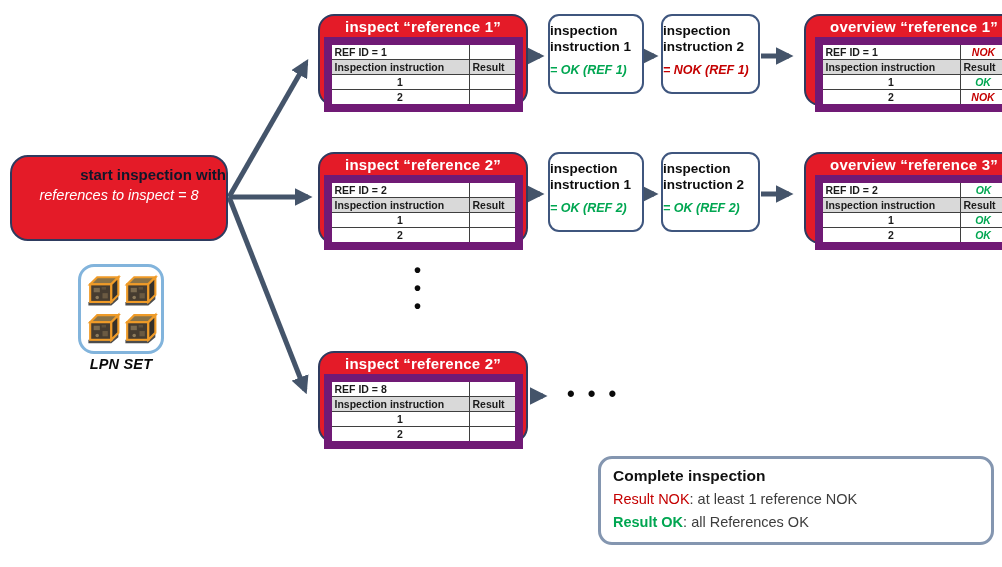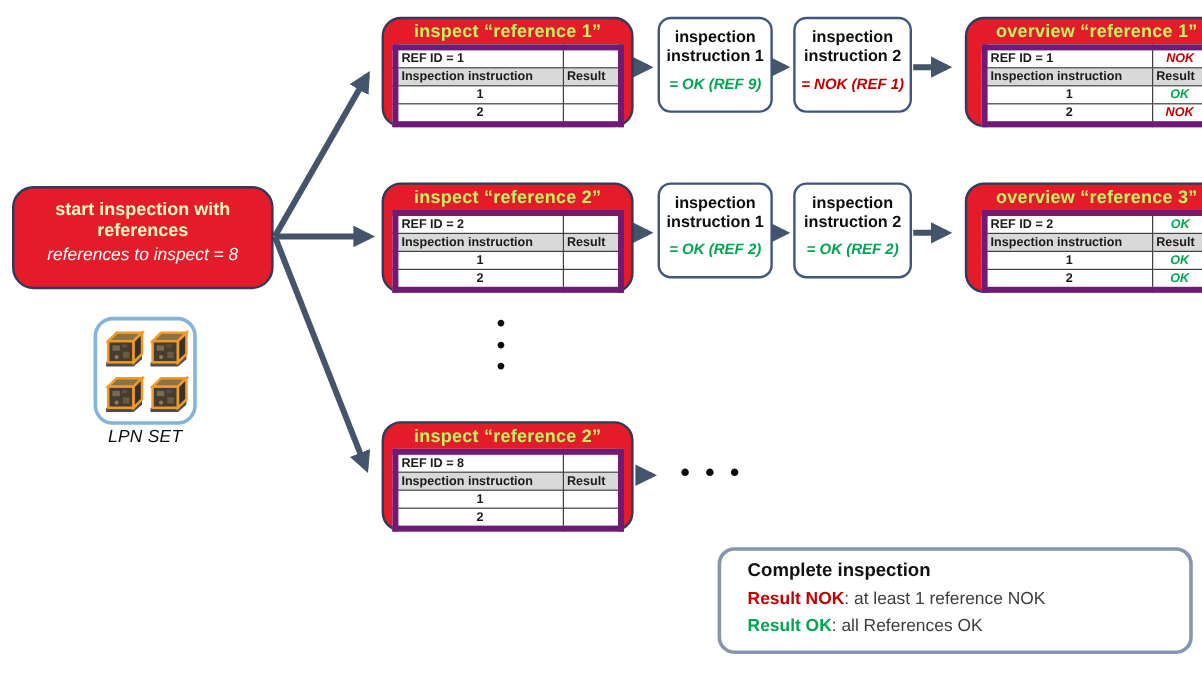--- a/index.html
+++ b/index.html
@@ -11,89 +11,89 @@
   .arrows{position:absolute;left:0;top:0;pointer-events:none;}
   .arrows line{stroke:var(--arrow-slate,#44546a);stroke-width:5;fill:none;}
   .arrows .ah{fill:var(--arrow-slate,#44546a);}
 
   
   .rbox{
     position:absolute;background:var(--box-red,#e41b28);
     border:2px solid var(--border-navy,#2e3b5f);border-radius:16px;
     box-sizing:border-box;text-align:center;
   }
-  .rtitle{color:#bef264;font-weight:bold;font-size:15px;line-height:18px;margin-top:2px;letter-spacing:.2px;}
+  .rtitle{color:#ffffff;font-weight:bold;font-size:15px;line-height:18px;margin-top:2px;letter-spacing:.2px;}
 
   
   .ptable{
     border-collapse:collapse;margin:1px auto 0;background:#fff;
     font-size:10.5px;font-weight:bold;color:#1b1b1b;table-layout:fixed;
-    border:5px solid #701a75;
+    border:8px solid #701a75;
     padding-left:48px;
   }
   .ptable td{border:1px solid #3f3f3f;height:14px;line-height:13px;padding:0 2px;overflow:hidden;white-space:nowrap;}
   .ptable .c1{width:132px;text-align:left;padding-left:3px;}
   .ptable .c2{width:40px;text-align:left;padding-left:3px;}
   .ptable .t-head td{background:var(--table-header-bg,#d9d9d9);}
   .ptable .t-num td{text-align:center;}
   .ptable td.res{text-align:center;font-style:italic;}
   .ok{color:var(--ok-green,#00a651);font-style:italic;font-weight:bold;}
   .nok{color:var(--nok-red,#c40000);font-style:italic;font-weight:bold;}
 
   
   .ibox{
     position:absolute;height:80px;background:#fff;
     border:2px solid var(--instruction-border,#3f567e);border-radius:11px;
-    box-sizing:border-box;text-align:center;
+    box-sizing:border-box;text-align:left;
   }
   .ititle{font-weight:bold;font-size:13.5px;line-height:16px;color:#0d0d0d;margin-top:7px;}
   .ires{font-weight:bold;font-style:italic;font-size:12.5px;margin-top:8px;white-space:nowrap;}
   .res-ok{color:var(--ok-green,#00a651);}
   .res-nok{color:var(--nok-red,#c40000);}
 
   
   .col-inspect{left:318px;width:210px;height:92px;}
   .col-i1{left:548px;width:96px;}
   .col-i2{left:661px;width:99px;}
   .col-ov{left:804px;width:220px;height:92px;}
   .row0{top:14px;}
   .row1{top:152px;}
   .row2{top:351px;}
 
   
   .start-box{left:10px;top:155px;width:218px;height:86px;padding-top:9px;border-radius:18px;}
-  .sb-line{color:#fef9c3;font-weight:bold;font-size:15px;line-height:18px;}
+  .sb-line{color:#0f172a;font-weight:bold;font-size:15px;line-height:18px;text-align:right;}
   .sb-sub{color:#fff;font-style:italic;font-size:14.5px;line-height:19px;margin-top:2px;}
 
   
   .lpn-icon{
     position:absolute;left:78px;top:264px;width:86px;height:90px;
     border:3px solid var(--icon-border,#82b4dc);border-radius:16px;background:#fff;
     box-sizing:border-box;padding:3px;
   }
   .lpn-label{
     position:absolute;left:66px;top:356px;width:110px;text-align:center;
-    font-weight:normal;font-style:italic;font-size:14.5px;color:#0a0a0a;letter-spacing:.2px;
+    font-weight:bold;font-style:italic;font-size:14.5px;color:#0a0a0a;letter-spacing:.2px;
   }
 
   
   .vdots{position:absolute;left:414px;top:264px;display:flex;flex-direction:column;gap:5px;
          font-size:20px;font-weight:bold;color:#0a0a0a;line-height:13px;}
   .hdots{position:absolute;left:567px;top:383px;display:flex;gap:13px;
          font-size:22px;font-weight:bold;color:#0a0a0a;line-height:22px;}
 
   
   .complete-box{
     position:absolute;left:598px;top:456px;width:396px;height:89px;
     border:3px solid var(--panel-border,#8496b0);border-radius:14px;background:#fff;
-    box-sizing:border-box;padding:7px 22px;text-align:left;
+    box-sizing:border-box;padding:7px 12px;text-align:left;
   }
   .cb-title{font-size:15.5px;font-weight:bold;color:#111;line-height:20px;}
   .cb-line{font-size:14.5px;color:#3d3d3d;line-height:19px;margin-top:4px;}
-  .cb-nok{color:var(--nok-red,#c40000);font-weight:bold;text-align:right;}
+  .cb-nok{color:var(--nok-red,#c40000);font-weight:normal;text-align:right;}
   .cb-ok{color:var(--ok-green,#00a651);font-weight:bold;}
 </style>
 </head>
 <body>
 
 <div class="canvas">
 
   <svg class="arrows" width="1002" height="567" viewBox="0 0 1002 567">
     <defs>
       <marker id="ah" viewBox="0 0 10 10" markerWidth="3.6" markerHeight="3.6" refX="7.5" refY="5" orient="auto">
@@ -109,21 +109,20 @@
       <line x1="761" y1="56" x2="789" y2="56" marker-end="url(#ah)"></line>
       <line x1="529" y1="194" x2="540" y2="194" marker-end="url(#ah)"></line>
       <line x1="645" y1="194" x2="654" y2="194" marker-end="url(#ah)"></line>
       <line x1="761" y1="194" x2="789" y2="194" marker-end="url(#ah)"></line>
       <line x1="531" y1="396" x2="543" y2="396" marker-end="url(#ah)"></line>
     </g>
   </svg>
 
   <div class="rbox start-box">
     <div class="sb-line">start inspection with</div>
-    <div class="sb-line">references</div>
     <div class="sb-sub">references to inspect = 8</div>
   </div>
 
   <div class="lpn-icon">
     <svg width="100%" height="100%" viewBox="0 0 84 84">
       <defs>
         <g id="crate">
           <polygon points="3,32 29,32 37,25 37,29 29,36 3,36" fill="#4c4c4c"></polygon>
           <polygon points="5,12 13,4 37,4 29,12" fill="#8a7348" stroke="#ef9b28" stroke-width="2.4"></polygon>
           <rect x="5" y="12" width="24" height="20" fill="#463c30" stroke="#ef9b28" stroke-width="2.4"></rect>
@@ -164,21 +163,21 @@
           </tr>
     </tbody>
       </table>
   </div>
 
   <div class="ibox col-i1 row0">
     <div class="ititle">
       <span>inspection</span><br>
       <span>instruction 1</span>
     </div>
-    <div class="ires res-ok">= OK (REF 9)</div>
+    <div class="ires res-ok">= OK (REF 1)</div>
   </div>
 
   <div class="ibox col-i2 row0">
     <div class="ititle">
       <span>inspection</span><br>
       <span>instruction 2</span>
     </div>
     <div class="ires res-nok">= NOK (REF 1)</div>
   </div>
 

